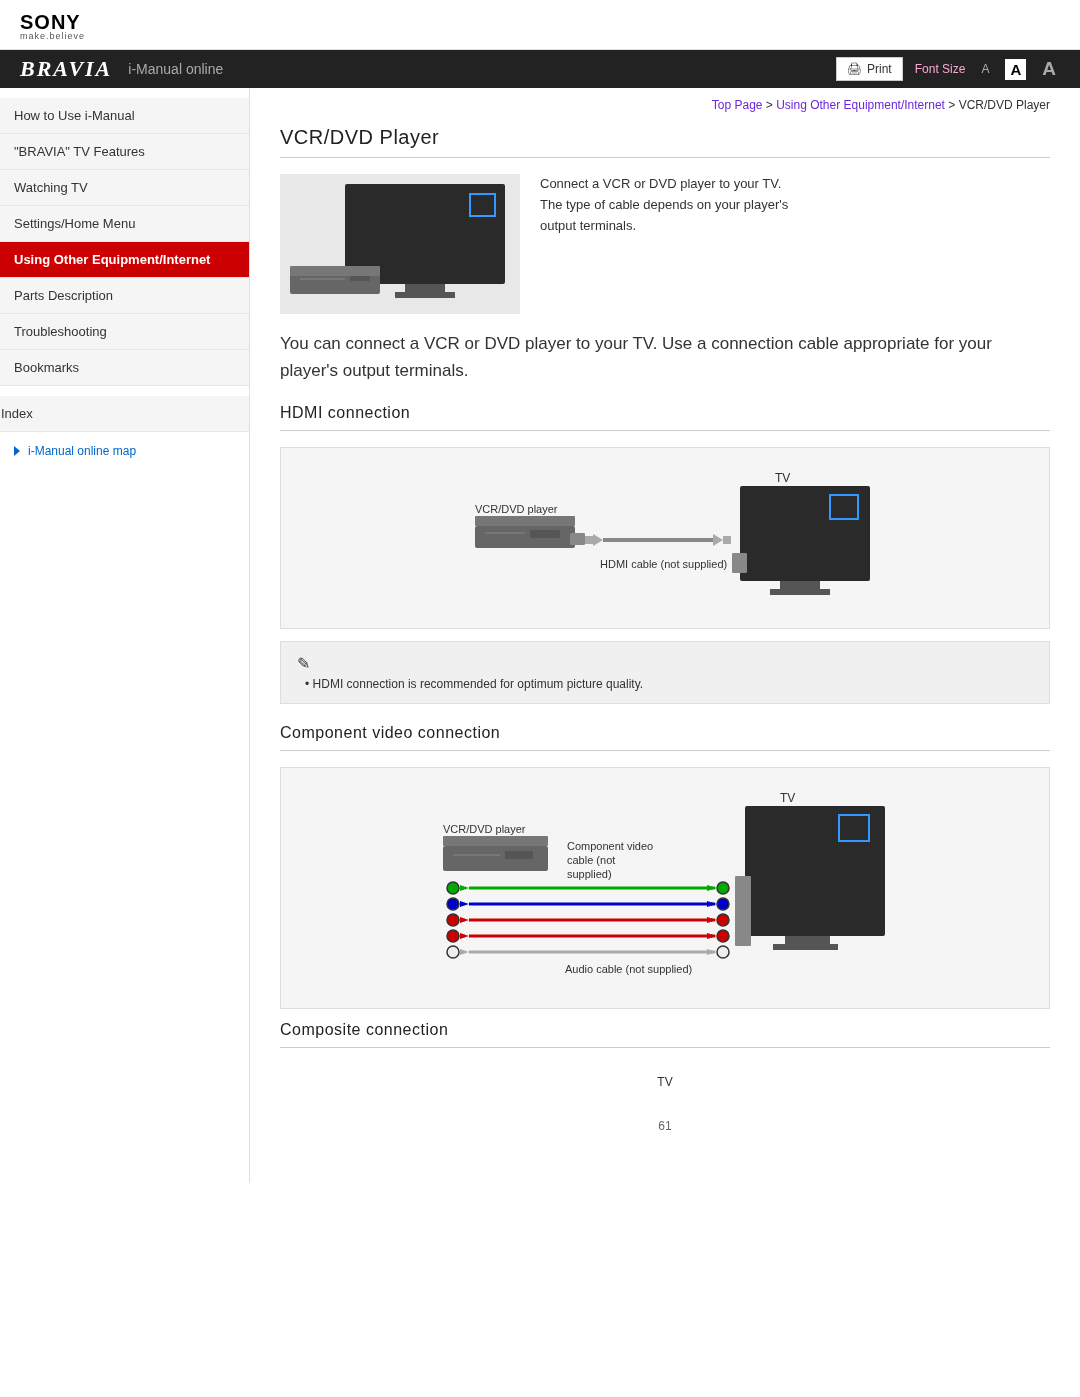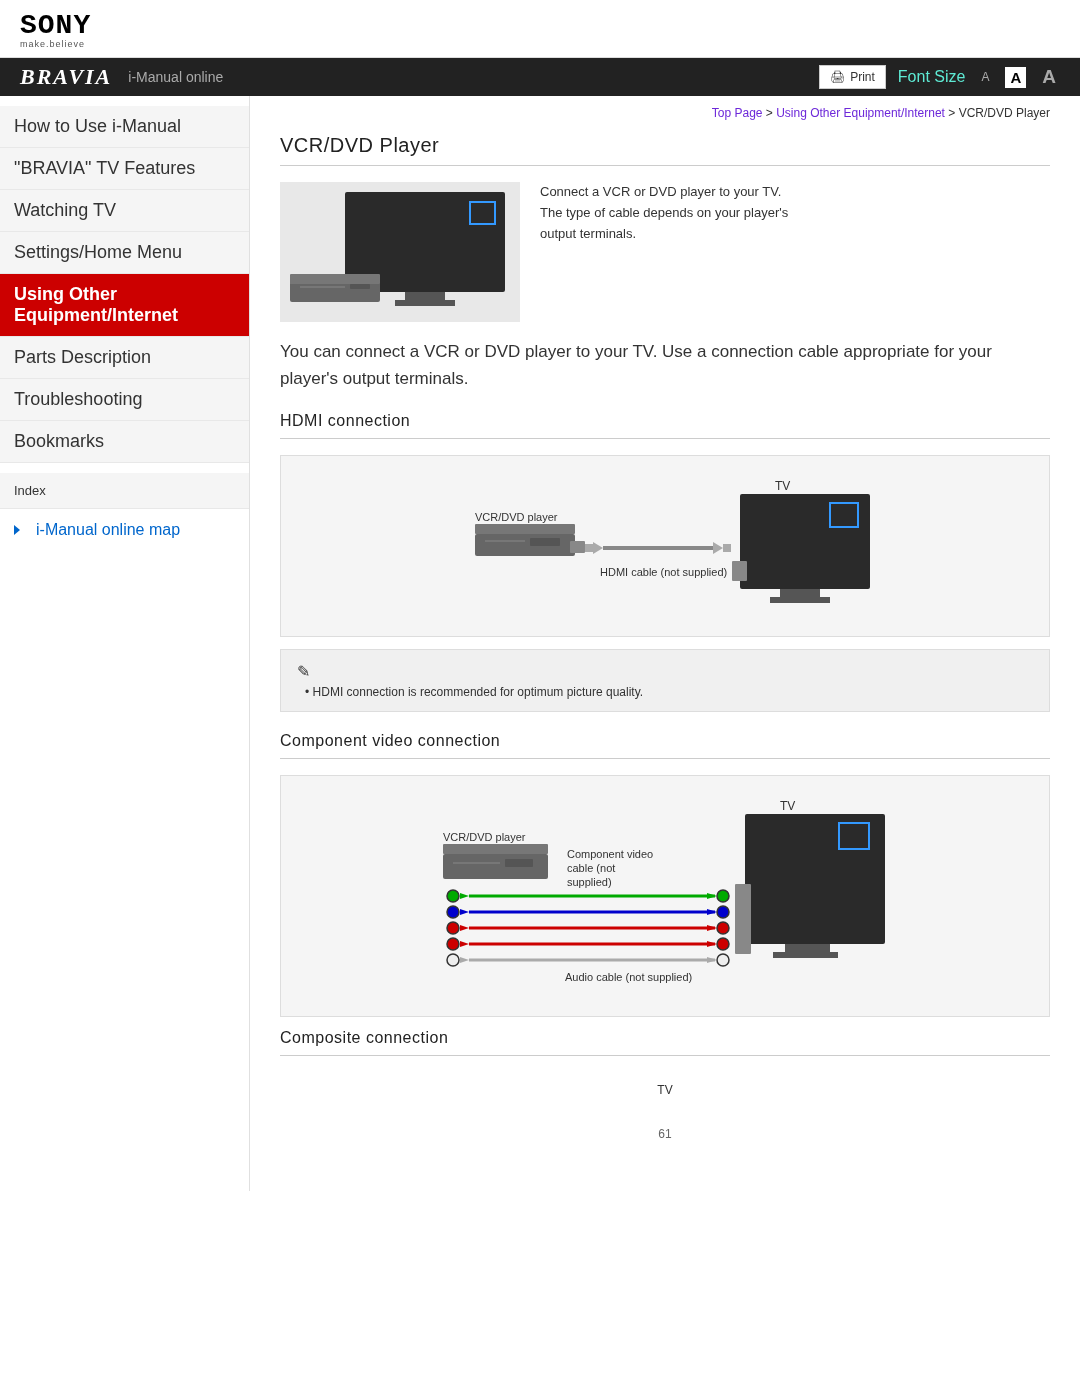--- a/index.html
+++ b/index.html
@@ -17,25 +17,25 @@
       background: #fff;
       padding: 12px 20px 8px 20px;
       border-bottom: 1px solid #ddd;
     }
     .sony-logo {
       display: flex;
       flex-direction: column;
       line-height: 1;
     }
     .sony-logo .sony-text {
-      font-size: 28px;
+      font-size: 20px;
       font-weight: 900;
       letter-spacing: 1px;
       color: #000;
-      font-family: Liberation Mono, monospace;
+      font-family: Liberation Sans, sans-serif;
     }
     .sony-logo .tagline {
       font-size: 9px;
       color: #555;
       letter-spacing: 1px;
     }
 
     
     .bravia-bar {
       background: #222;
@@ -73,22 +73,22 @@
       border: 1px solid #ccc;
       padding: 4px 10px;
       font-size: 12px;
       cursor: pointer;
       display: flex;
       align-items: center;
       gap: 5px;
       color: #333;
     }
     .font-size-label {
-      color: #5eead4;
-      font-size: 16px;
+      color: #f9a8d4;
+      font-size: 12px;
     }
     .font-size-a {
       color: #ccc;
       cursor: pointer;
       padding: 2px 4px;
     }
     .font-size-a.active {
       background: #fff;
       color: #000;
       font-weight: bold;
@@ -107,48 +107,48 @@
 
     
     .sidebar {
       width: 250px;
       min-width: 250px;
       padding: 10px 0;
       border-right: 1px solid #e0e0e0;
     }
     .sidebar-item {
       padding: 10px 14px;
-      font-size: 18px;
+      font-size: 13px;
       color: #333;
       cursor: pointer;
       border-bottom: 1px solid #e8e8e8;
       background: #f5f5f5;
     }
     .sidebar-item.active {
       background: #cc0000;
       color: #fff;
       font-weight: bold;
     }
     .sidebar-index {
       margin-top: 10px;
-      padding: 10px 14px;
+      padding: 10px 1px;
       font-size: 13px;
       color: #333;
       cursor: pointer;
       background: #f5f5f5;
       border-bottom: 1px solid #e8e8e8;
     }
     .sidebar-map-link {
       padding: 12px 14px;
-      font-size: 16px;
+      font-size: 12px;
       color: #0066cc;
       cursor: pointer;
       display: flex;
       align-items: center;
-      gap: 12px;
+      gap: 4px;
     }
     .arrow-icon {
       display: inline-block;
       width: 0;
       height: 0;
       border-top: 5px solid transparent;
       border-bottom: 5px solid transparent;
       border-left: 6px solid #0066cc;
       margin-right: 4px;
     }

